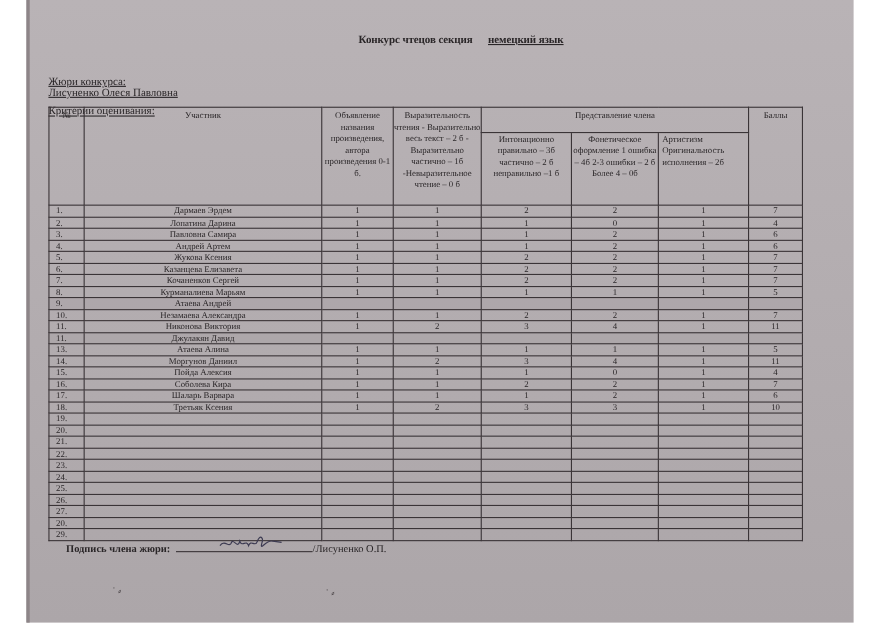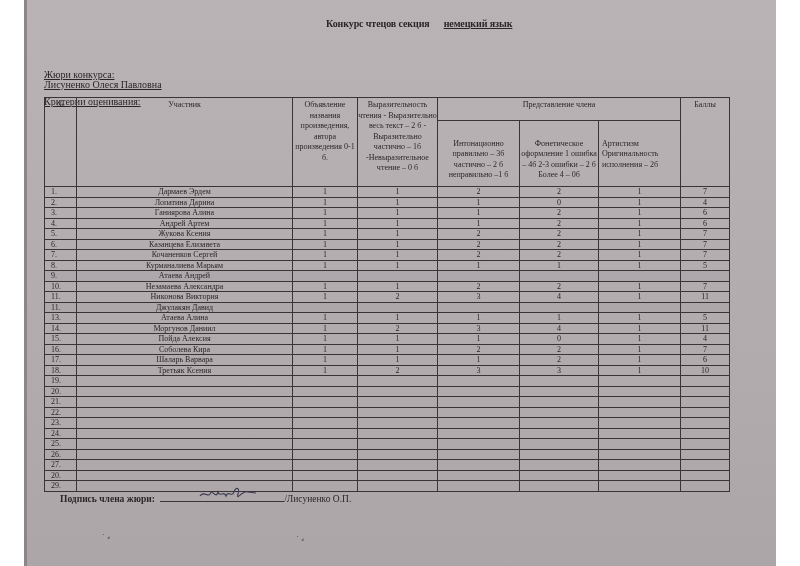--- a/index.html
+++ b/index.html
@@ -9,41 +9,41 @@
   }
   .paper {
     position:absolute; left:24px; top:0; width:752px; height:566px;
     background:linear-gradient(180deg,#b9b3b6 0%,#b4aeb1 40%,#aca6a9 100%);
   }
   .paper::before {
     content:""; position:absolute; left:0; top:0; width:3px; height:100%;
     background:#8d8588;
   }
   .title {
-    position:absolute; left:302px; top:18px; font-size:10px; font-weight:bold; letter-spacing:-0.1px;
+    position:absolute; left:302px; top:31px; font-size:10px; font-weight:bold; letter-spacing:-0.1px;
   }
   .title .sect { margin-left:14px; text-decoration:underline; }
   .jury-label, .jury-name, .criteria-label {
     position:absolute; left:20px; font-size:10px; text-decoration:underline;margin-top:12px;
   }
   .jury-label { top:57px; }
   .jury-name { top:67px; }
   .criteria-label { top:84px; }
 
   table.score {
     position:absolute; left:20px; top:97px; width:685px;
     border-collapse:collapse; table-layout:fixed;
     font-size:8px; line-height:9.5px;
   }
   table.score td, table.score th {
     border:1px solid #3a3437; padding:0; text-align:center; vertical-align:top;
     font-weight:normal; overflow:hidden; white-space:nowrap;
   }
   table.score th { padding-top:2px; white-space:normal; line-height:10.5px; }
-  table.score th.sub { padding-top:18px; }
+  table.score th.sub { padding-top:1px; }
   table.score td { height:9.5px; line-height:9.5px; }
   table.score td.num { text-align:left; padding-left:6px; }
   .blank-row td { background:rgba(160,152,156,0.25); }
   .sig {
     position:absolute; left:36px; top:492px; font-size:9.5px; font-weight:bold;
   }
   .sig .line {
     display:inline-block; width:124px; border-bottom:1px solid #3a3437; height:9px;
     position:relative; vertical-align:baseline; margin-left:3px;
   }
@@ -104,21 +104,21 @@
           <td>Лопатина Дарина</td>
           <td>1</td>
           <td>1</td>
           <td>1</td>
           <td>0</td>
           <td>1</td>
           <td>4</td>
         </tr>
         <tr>
           <td class="num">3.</td>
-          <td>Ганиярова Алина</td>
+          <td>Павловна Самира</td>
           <td>1</td>
           <td>1</td>
           <td>1</td>
           <td>2</td>
           <td>1</td>
           <td>6</td>
         </tr>
         <tr>
           <td class="num">4.</td>
           <td>Андрей Артем</td>

